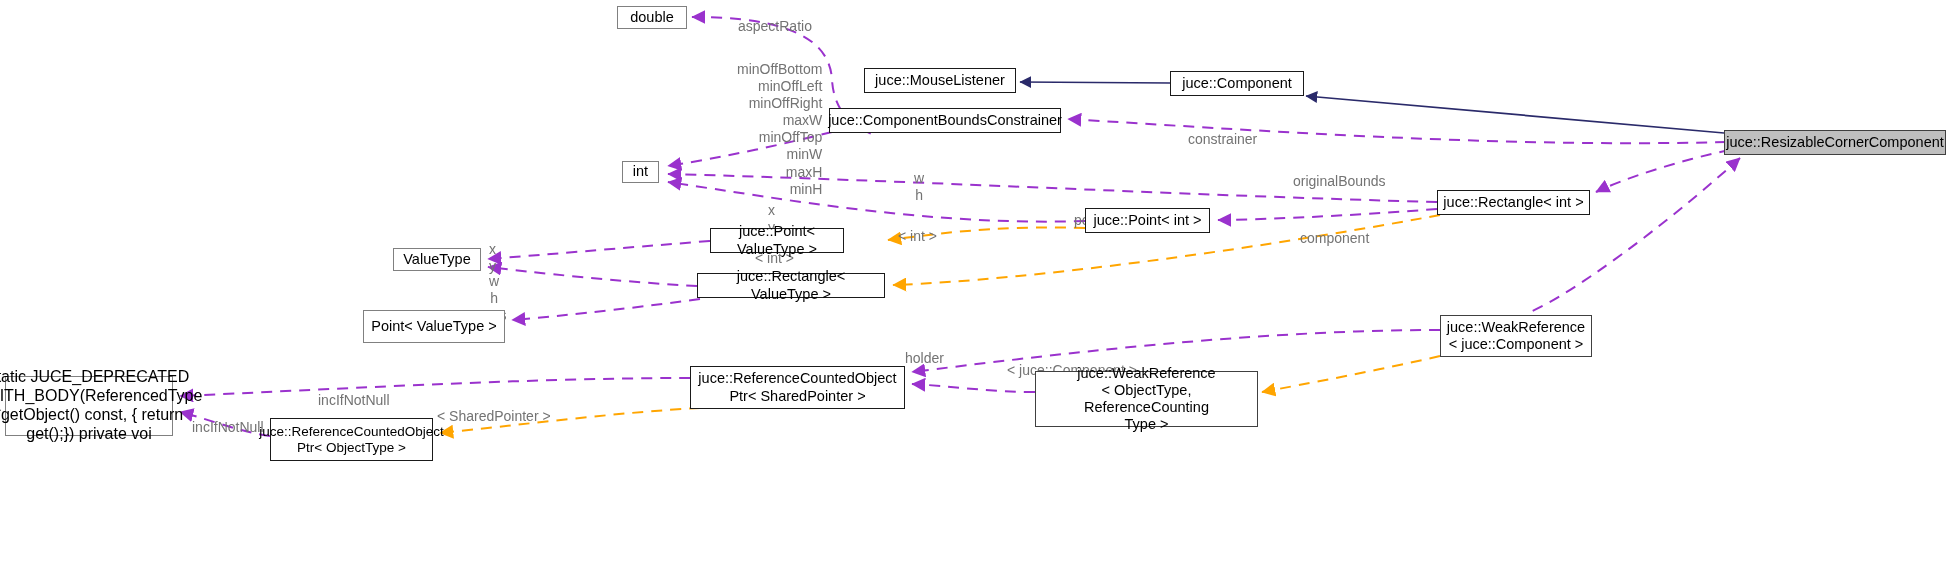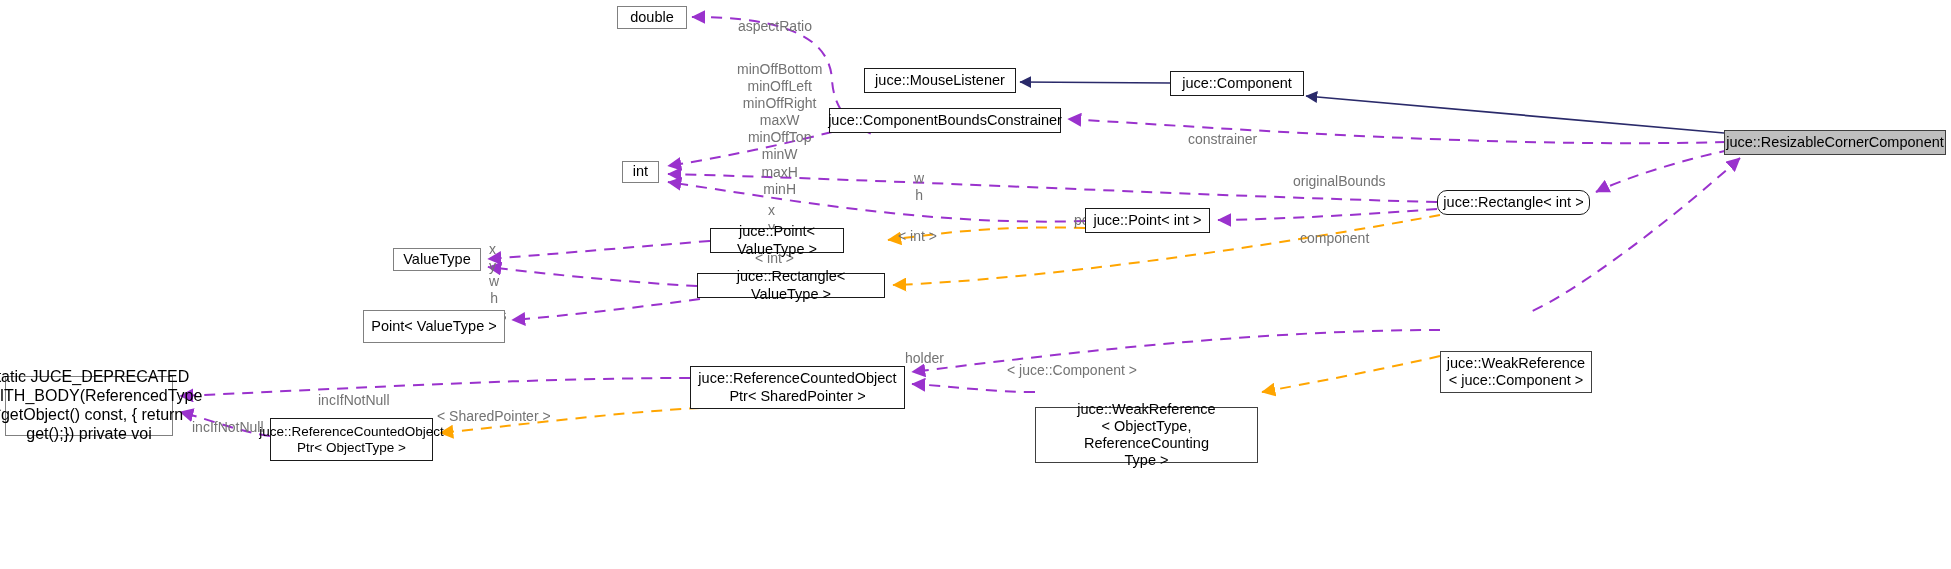--- a/index.html
+++ b/index.html
@@ -40,21 +40,20 @@
   }
   .node.solid {
     border: 1.6px solid #1a1a1a;
   }
   .node.highlight {
     background: #bfbfbf;
     border: 1.6px solid #404040;
   }
   .node.thickgray {
     border: 1.6px solid #404040;
-    margin-top: 36px;
   }
   .edge-label {
     position: absolute;
     color: #737373;
     font-size: 14px;
     line-height: 1.22;
     white-space: pre-line;
     text-align: center;
     z-index: 2;
     background: transparent;
@@ -126,21 +125,21 @@
   </div>
 
   <div class="node highlight" style="left:1724px; top:130px; width:222px; height:25px;">
     <span>juce::ResizableCornerComponent</span>
   </div>
 
   <div class="node" style="left:622px; top:161px; width:37px; height:22px;">
     <span>int</span>
   </div>
 
-  <div class="node solid" style="left:1437px; top:190px; width:153px; height:25px;border-radius:10px;">
+  <div class="node solid" style="left:1437px; top:190px; width:153px; height:25px;">
     <span>juce::Rectangle&lt; int &gt;</span>
   </div>
 
   <div class="node solid" style="left:1085px; top:208px; width:125px; height:25px;">
     <span>juce::Point&lt; int &gt;</span>
   </div>
 
   <div class="node solid" style="left:710px; top:228px; width:134px; height:25px;">
     <span>juce::Point&lt; ValueType &gt;</span>
   </div>
@@ -182,21 +181,21 @@
 
   <div class="node solid" style="left:270px; top:418px; width:163px; height:43px; font-size:13.5px;">
     <span>juce::ReferenceCountedObject
 Ptr&lt; ObjectType &gt;</span>
   </div>
 
   <div class="edge-label" style="left:738px; top:1px;">
     <span>aspectRatio</span>
   </div>
 
-  <div class="edge-label" style="left:737px; top:44px;">
+  <div class="edge-label" style="left:737px; top:44px;text-align:right;">
     <span>minOffBottom
 minOffLeft
 minOffRight
 maxW
 minOffTop
 minW
 maxH
 minH</span>
   </div>
 

